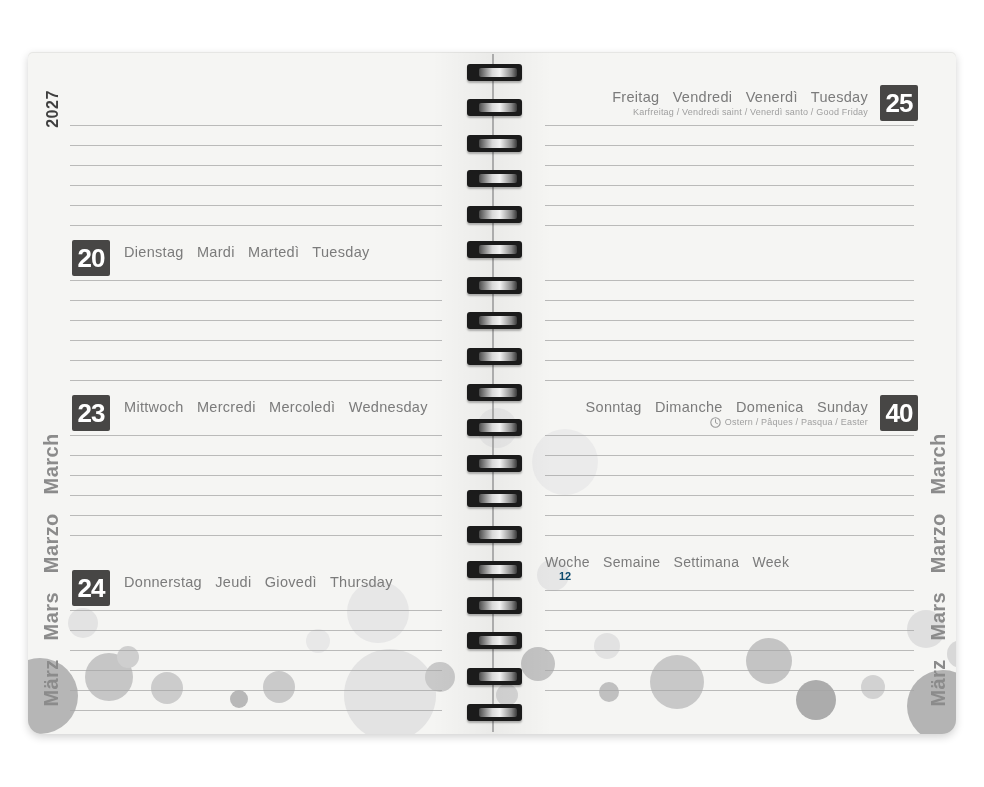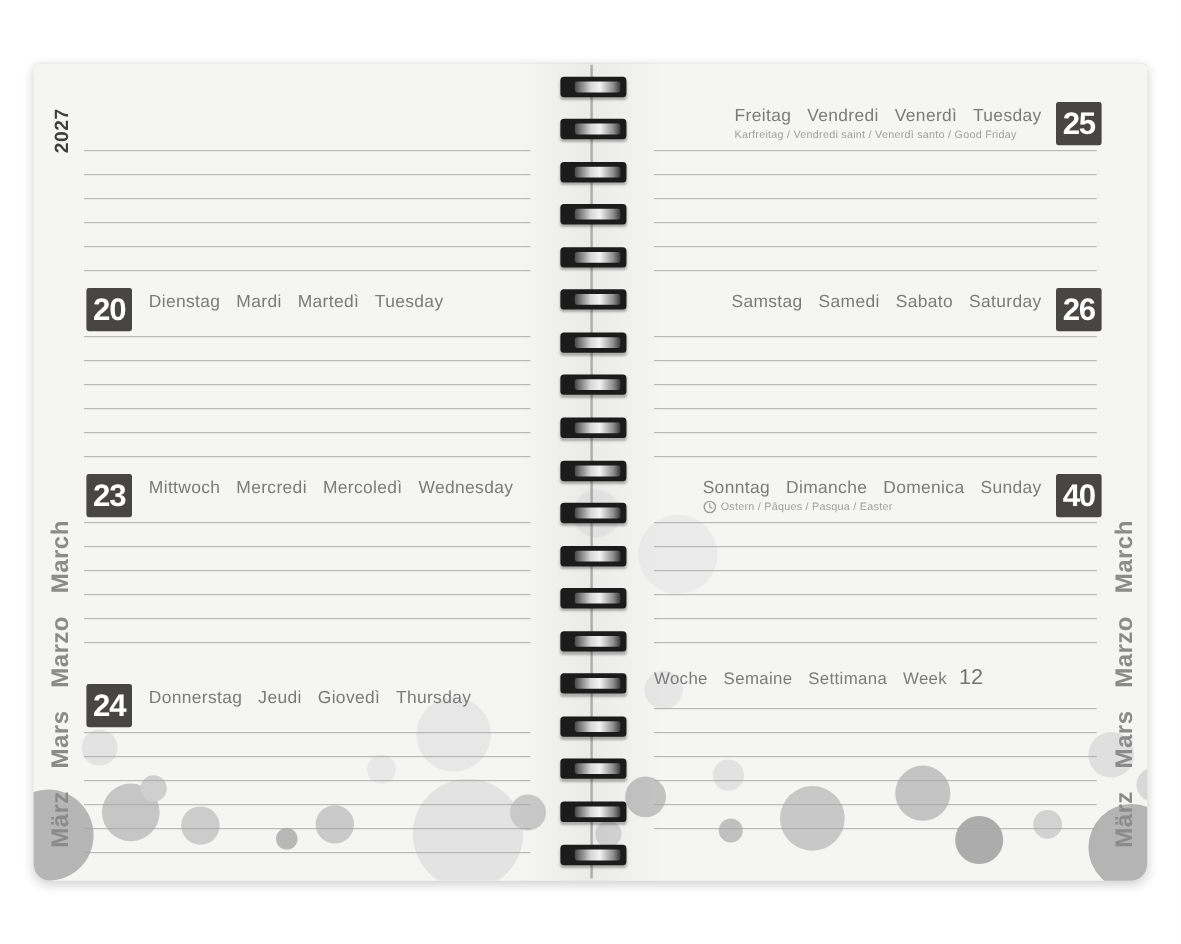--- a/index.html
+++ b/index.html
@@ -39,34 +39,34 @@
   .day-row.right .num-badge{margin-left:0;margin-right:-4px;}
   .names-block{padding-top:3px;}
   .day-row.left .names-block{margin-left:14px;text-align:left;}
   .day-row.right .names-block{margin-right:12px;text-align:right;}
   .day-names{
     color:#7b7b7b;font-size:14.5px;line-height:18px;
     letter-spacing:0.3px;word-spacing:9px;white-space:nowrap;
   }
   .day-note{
     color:#9f9f9f;font-size:9px;line-height:12px;letter-spacing:0.2px;white-space:nowrap;
-    display:flex;align-items:center;gap:4px;
+    display:flex;align-items:center;gap:4px;justify-content:flex-end;
   }
   .clock-svg{flex:0 0 auto;display:inline-block;}
   
   .lines{position:absolute;left:0;right:0;top:40px;height:142px;}
   .rule{position:absolute;left:0;right:0;height:1px;background:#a6a6a6;opacity:.75;}
   
   .week-row{position:absolute;left:517px;top:498px;width:369px;height:155px;}
-  .week-header{display:flex;justify-content:flex-start;align-items:baseline;height:28px;padding-top:4px;}
+  .week-header{display:flex;justify-content:space-between;align-items:baseline;height:28px;padding-top:4px;flex-direction:column;}
   .week-labels{
     color:#7b7b7b;font-size:14px;letter-spacing:0.3px;word-spacing:9px;white-space:nowrap;
   }
   .week-number{
-    width:40px;text-align:center;color:#737373;font-weight:normal;font-size:18px;margin-right:-6px;
+    width:40px;text-align:center;color:#0c4a6e;font-weight:bold;font-size:11px;margin-right:-6px;
   }
   
   .v-label{
     position:absolute;transform:rotate(-90deg);transform-origin:center center;
     white-space:nowrap;color:#8b8b8b;font-weight:bold;
   }
   .month-label{font-size:20px;letter-spacing:0.4px;word-spacing:13px;width:270px;text-align:center;}
   .month-left{left:-112px;top:508px;}
   .month-right{left:775px;top:508px;}
   .year-label{font-size:16px;width:60px;text-align:center;color:#3f3f3f;left:-5px;top:48px;letter-spacing:0.5px;}
@@ -190,29 +190,20 @@
     <div class="lines">
         <div class="rule" style="top: 0px;"></div>
         <div class="rule" style="top: 20px;"></div>
         <div class="rule" style="top: 40px;"></div>
         <div class="rule" style="top: 60px;"></div>
         <div class="rule" style="top: 80px;"></div>
         <div class="rule" style="top: 100px;"></div>
       </div>
   </div>
   <div class="day-row right" style="top:188px">
-    <div class="row-header">
-      <div class="names-block">
-        <div class="day-names">Samstag Samedi Sabato Saturday</div>
-        <div class="day-note">
-            <span></span>
-          </div>
-      </div>
-      <div class="num-badge">26</div>
-    </div>
     <div class="lines">
         <div class="rule" style="top: 0px;"></div>
         <div class="rule" style="top: 20px;"></div>
         <div class="rule" style="top: 40px;"></div>
         <div class="rule" style="top: 60px;"></div>
         <div class="rule" style="top: 80px;"></div>
         <div class="rule" style="top: 100px;"></div>
       </div>
   </div>
   <div class="day-row right" style="top:343px">

